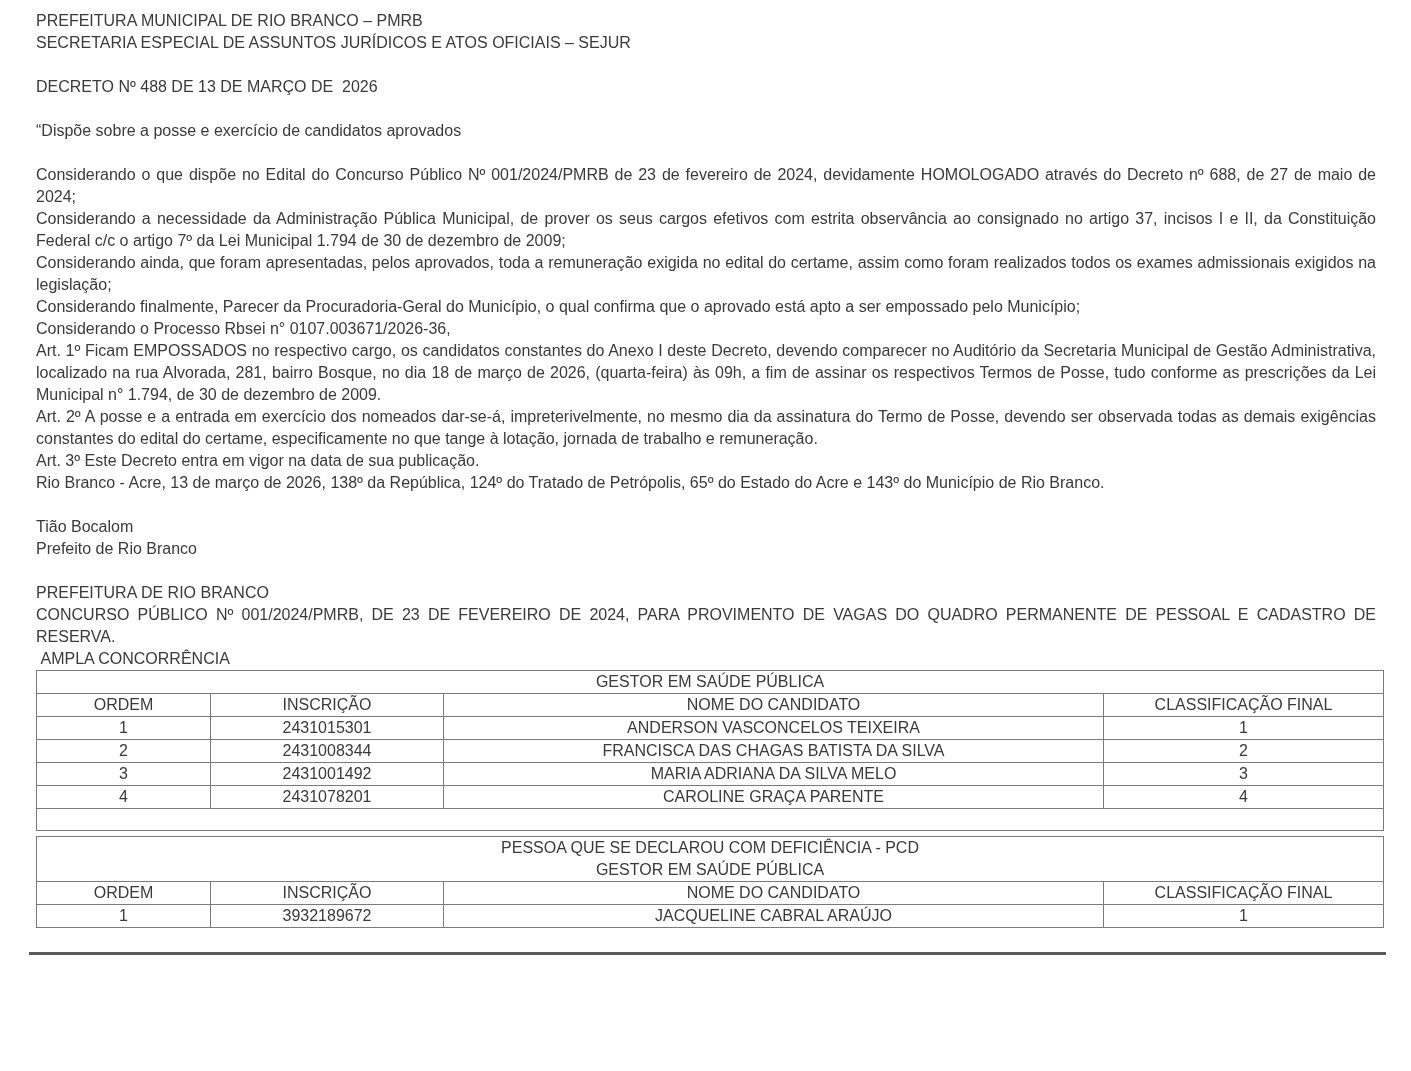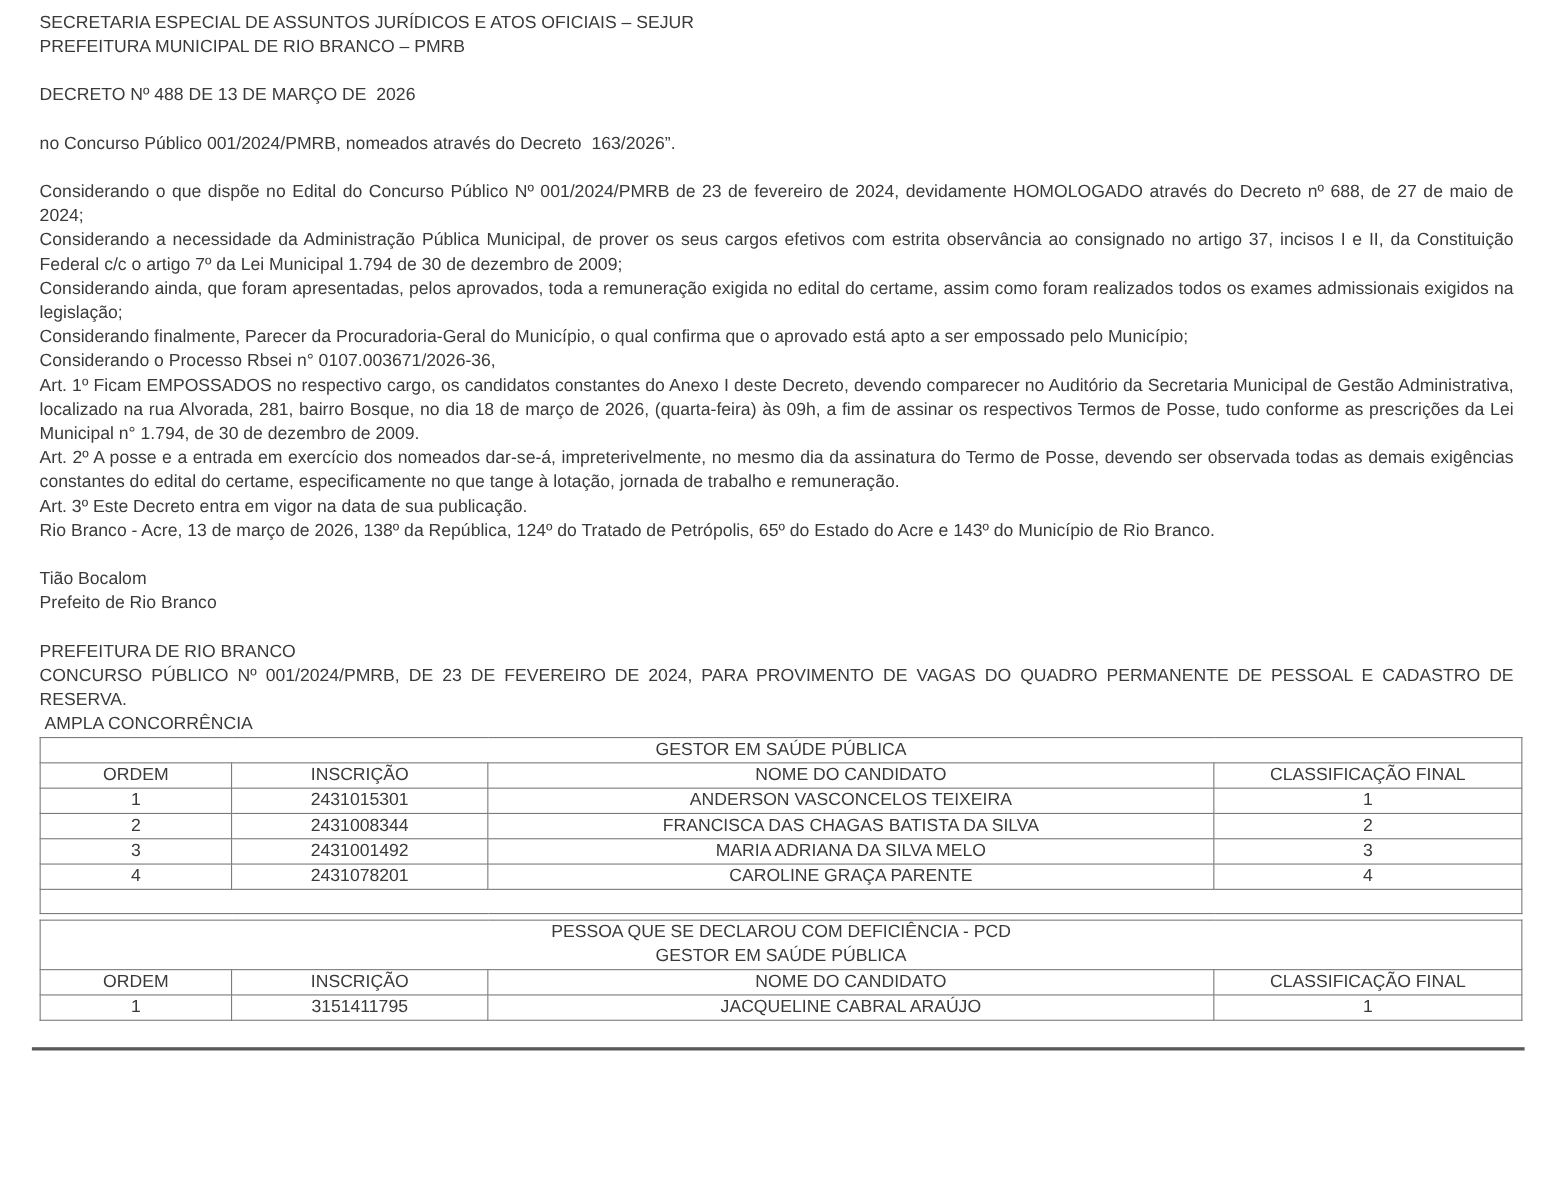--- a/index.html
+++ b/index.html
@@ -41,30 +41,30 @@
     width: 1357px;
     margin: 24px 0 0 -7px;
   }
 </style>
 </head>
 <body>
 
 <div class="page">
   <div class="content">
 
+    <div class="line">PREFEITURA MUNICIPAL DE RIO BRANCO – PMRB</div>
     <div class="line">SECRETARIA ESPECIAL DE ASSUNTOS JURÍDICOS E ATOS OFICIAIS – SEJUR</div>
-    <div class="line">PREFEITURA MUNICIPAL DE RIO BRANCO – PMRB</div>
 
     <div class="spacer"></div>
 
     <div class="line">DECRETO Nº 488 DE 13 DE MARÇO DE  2026</div>
 
     <div class="spacer"></div>
 
-    <div class="line">no Concurso Público 001/2024/PMRB, nomeados através do Decreto  163/2026”.</div>
+    <div class="line">“Dispõe sobre a posse e exercício de candidatos aprovados</div>
 
     <div class="spacer"></div>
 
     <p class="just">Considerando o que dispõe no Edital do Concurso Público Nº 001/2024/PMRB de 23 de fevereiro de 2024, devidamente HOMOLOGADO através do Decreto nº 688, de 27 de maio de 2024;</p>
     <p class="just">Considerando a necessidade da Administração Pública Municipal, de prover os seus cargos efetivos com estrita observância ao consignado no artigo 37, incisos I e II, da Constituição Federal c/c o artigo 7º da Lei Municipal 1.794 de 30 de dezembro de 2009;</p>
     <p class="just">Considerando ainda, que foram apresentadas, pelos aprovados, toda a remuneração exigida no edital do certame, assim como foram realizados todos os exames admissionais exigidos na legislação;</p>
     <p class="just">Considerando finalmente, Parecer da Procuradoria-Geral do Município, o qual confirma que o aprovado está apto a ser empossado pelo Município;</p>
     <p class="just">Considerando o Processo Rbsei n° 0107.003671/2026-36,</p>
     <p class="just">Art. 1º Ficam EMPOSSADOS no respectivo cargo, os candidatos constantes do Anexo I deste Decreto, devendo comparecer no Auditório da Secretaria Munici­pal de Gestão Administrativa, localizado na rua Alvorada, 281, bairro Bosque, no dia 18 de março de 2026, (quarta-feira) às 09h, a fim de assinar os respectivos Termos de Posse, tudo conforme as prescrições da Lei Municipal n° 1.794, de 30 de dezembro de 2009.</p>
     <p class="just">Art. 2º A posse e a entrada em exercício dos nomeados dar-se-á, impreterivelmente, no mesmo dia da assinatura do Termo de Posse, devendo ser observada todas as demais exigências constantes do edital do certame, especificamente no que tange à lotação, jornada de trabalho e remuneração.</p>
@@ -146,21 +146,21 @@
           </td>
         </tr>
         <tr>
           <td>ORDEM</td>
           <td>INSCRIÇÃO</td>
           <td>NOME DO CANDIDATO</td>
           <td>CLASSIFICAÇÃO FINAL</td>
         </tr>
         <tr>
           <td>1</td>
-          <td>3151411795</td>
+          <td>3932189672</td>
           <td>JACQUELINE CABRAL ARAÚJO</td>
           <td>1</td>
         </tr>
       </tbody>
     </table>
 
     <div class="bottom-rule"></div>
 
   </div>
 </div>

